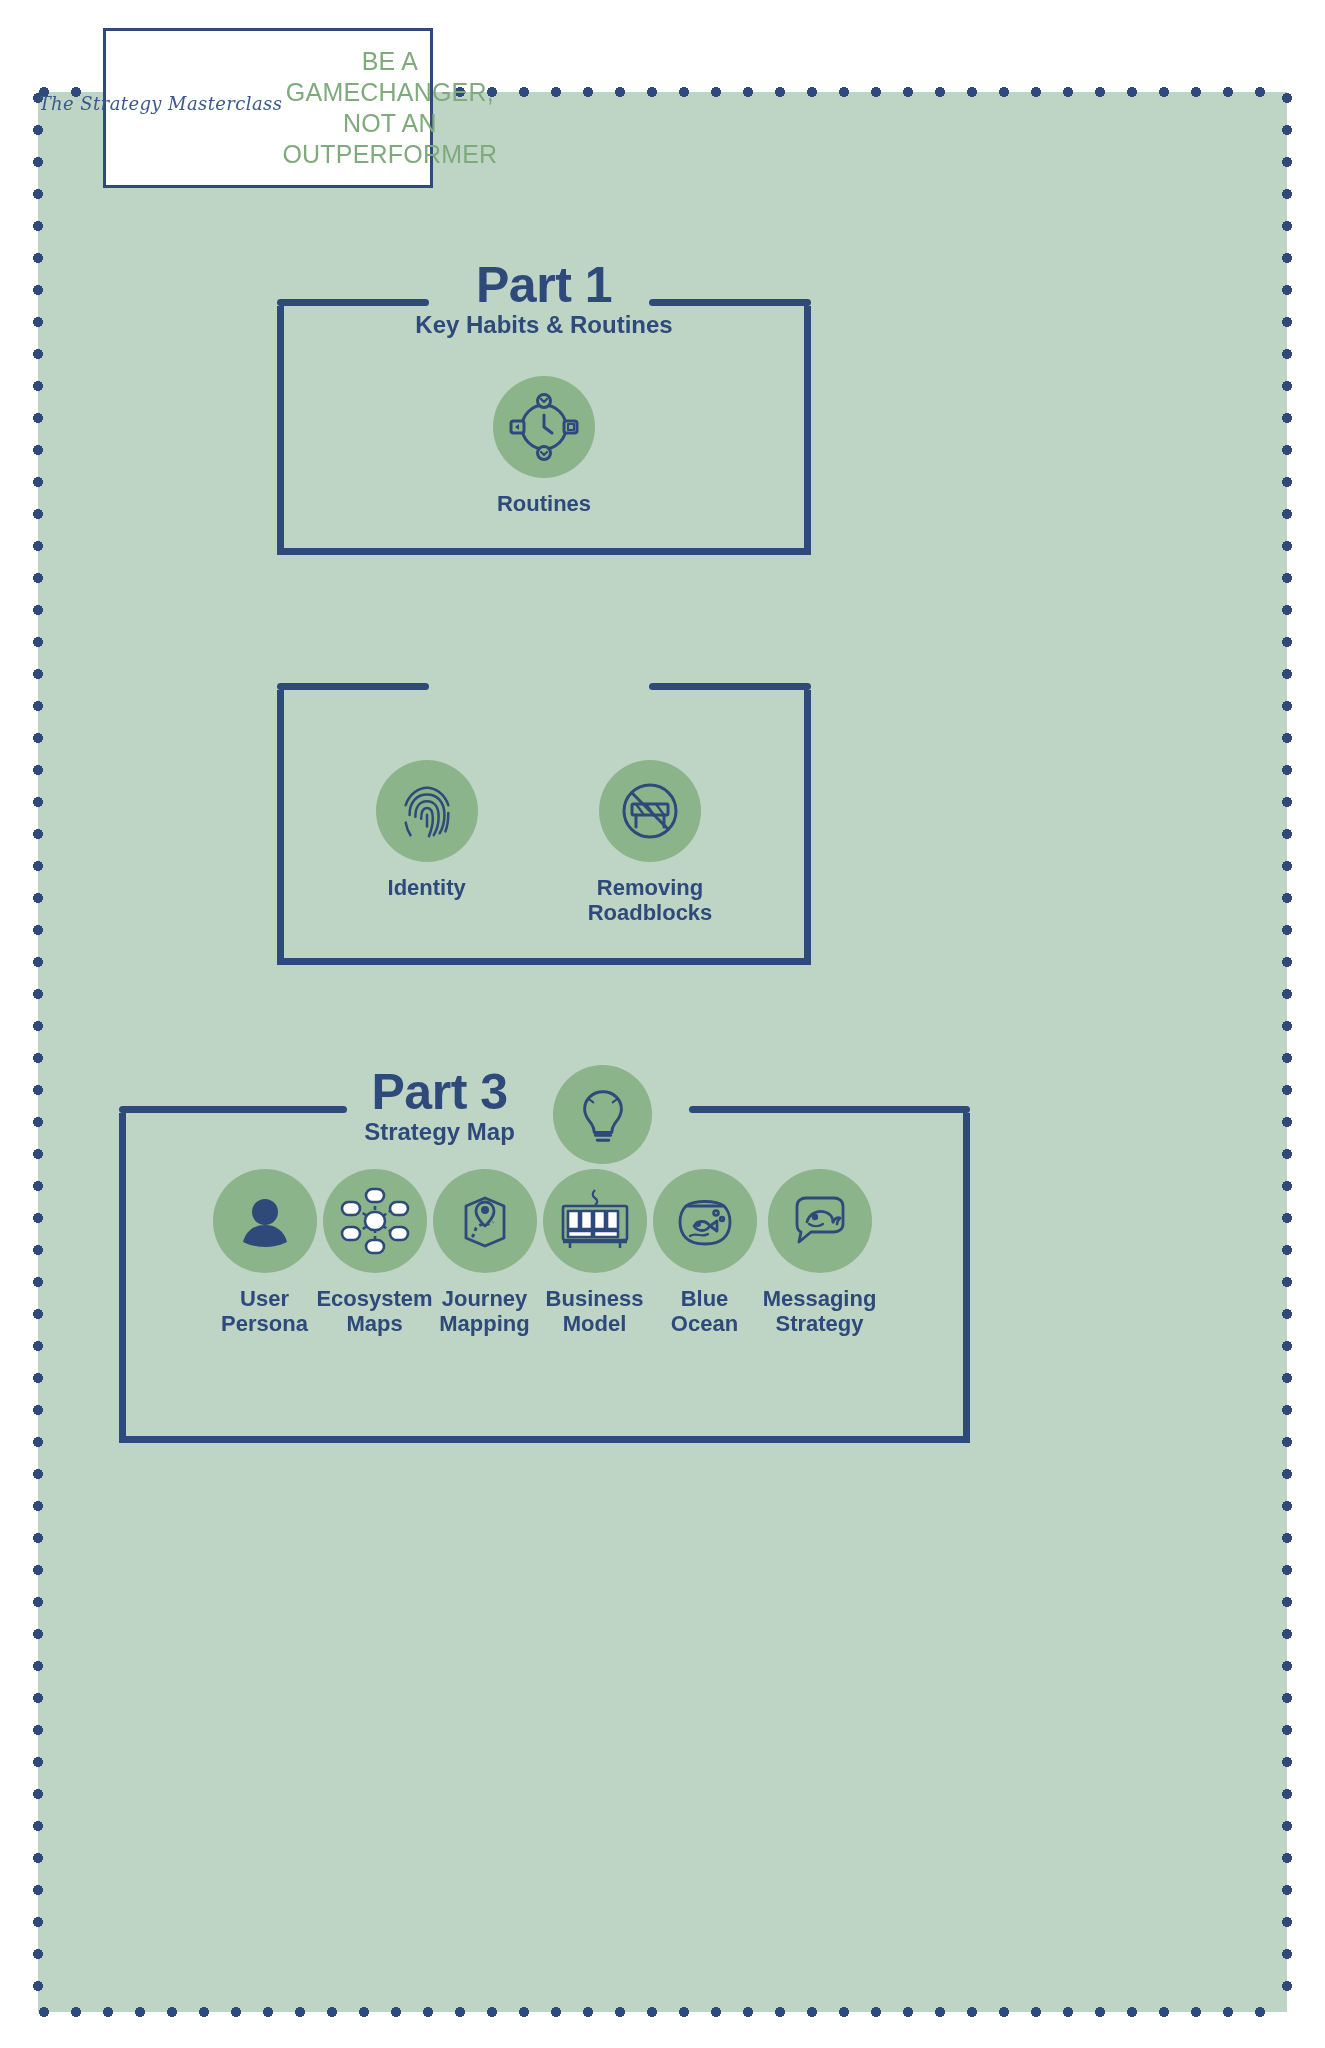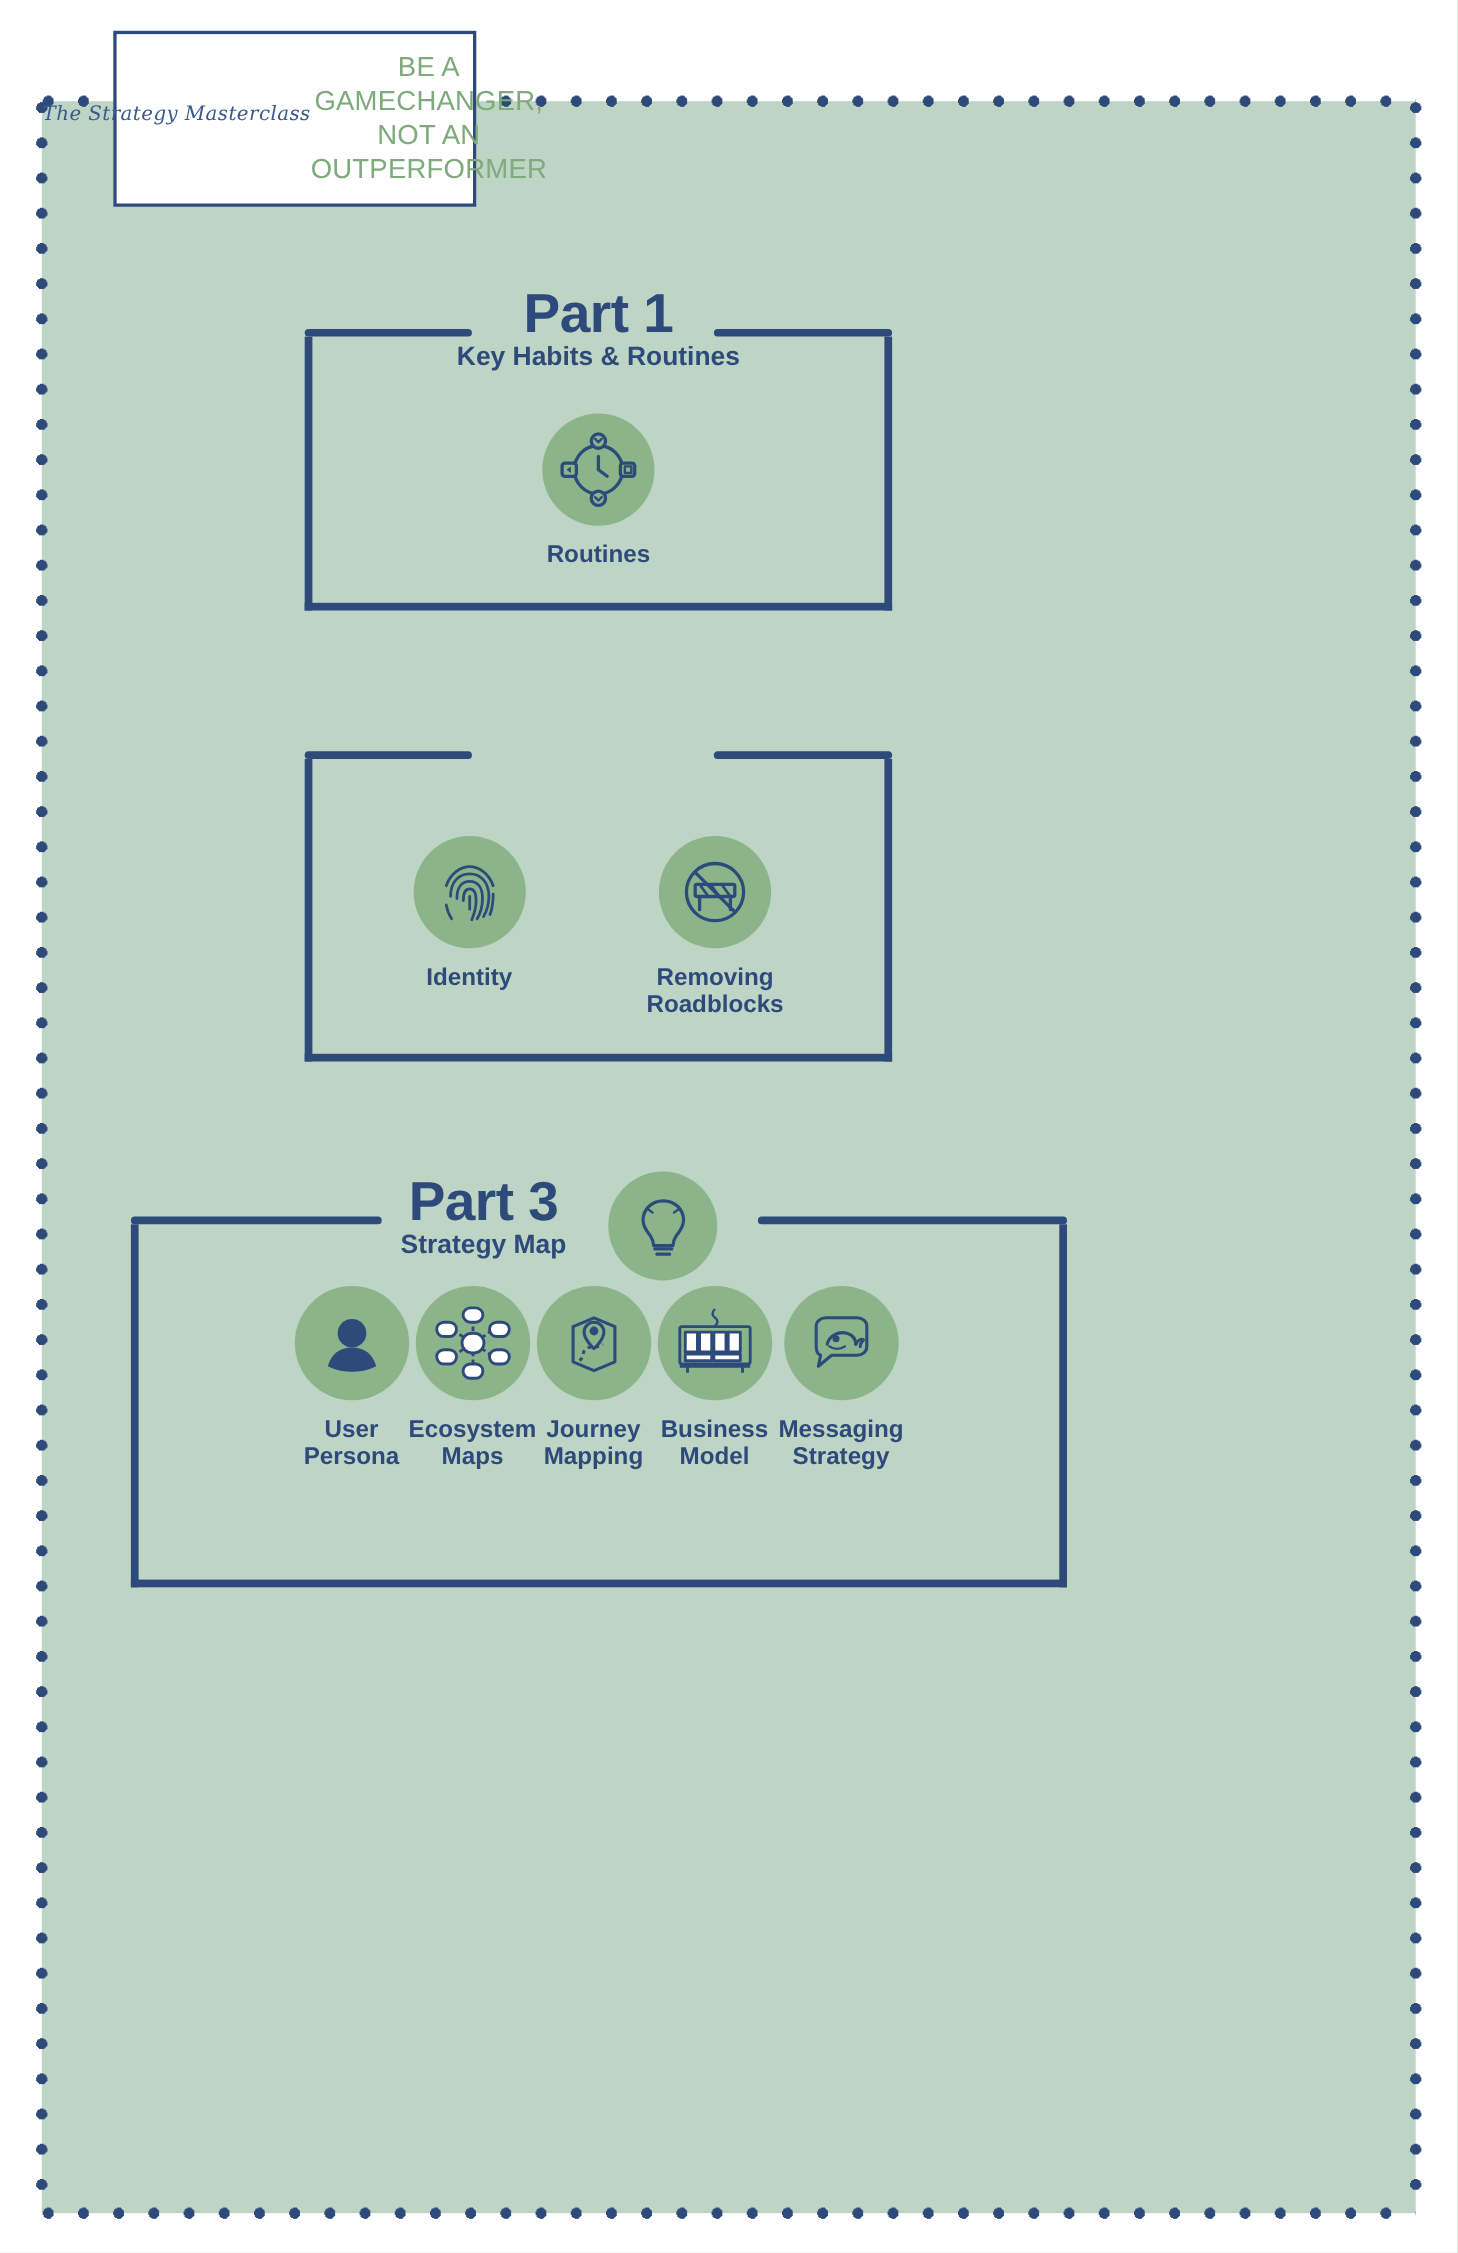--- a/index.html
+++ b/index.html
@@ -303,20 +303,38 @@
           <rect x="36" y="47" width="24" height="6" fill="#ffffff"></rect>
           <path d="M5 58 L69 58 M12 58 L12 64 M62 58 L62 64" stroke-width="2.6"></path>
         </svg>
       </div>
       <div class="icon-label">
         <div>Business</div>
         <div>Model</div>
       </div>
     </div>
 
+    <div class="icon-item" style="width:110px;">
+      <div class="icon-circle" style="width:104px;height:104px;">
+        <svg width="70" height="70" viewBox="0 0 70 70" fill="none" stroke="#2d4a7a" stroke-width="2.8" stroke-linejoin="round" stroke-linecap="round">
+          <path d="M16 20 C8 28 8 44 16 52 C24 60 46 60 54 52 C62 44 62 28 54 20 Z"></path>
+          <path d="M16 20 C24 14 46 14 54 20"></path>
+          <path d="M24 40 C28 34 36 34 40 40 C36 46 28 46 24 40 Z"></path>
+          <path d="M40 40 L47 35 L47 45 Z"></path>
+          <circle cx="28" cy="38" r="1.6" fill="#2d4a7a"></circle>
+          <circle cx="46" cy="27" r="2.4"></circle>
+          <circle cx="52" cy="33" r="1.8"></circle>
+          <path d="M20 50 C26 46 32 52 38 48" stroke-width="2.2"></path>
+        </svg>
+      </div>
+      <div class="icon-label">
+        <div>Blue</div>
+        <div>Ocean</div>
+      </div>
+    </div>
 
     <div class="icon-item" style="width:120px;">
       <div class="icon-circle" style="width:104px;height:104px;">
         <svg width="70" height="70" viewBox="0 0 70 70" fill="none" stroke="#2d4a7a" stroke-width="2.8" stroke-linejoin="round" stroke-linecap="round">
           <path d="M12 20 C12 15 16 12 21 12 L49 12 C54 12 58 15 58 20 L58 38 C58 43 54 46 49 46 L26 46 L14 56 L16 46 C13 45 12 42 12 38 Z"></path>
           <path d="M22 36 C24 28 32 24 40 26 C46 28 48 32 48 36"></path>
           <path d="M48 36 C50 32 53 31 55 32 C53 34 52 36 52 38"></path>
           <circle cx="30" cy="31" r="1.8" fill="#2d4a7a"></circle>
           <path d="M24 38 C28 41 34 41 38 38" stroke-width="2.2"></path>
         </svg>

